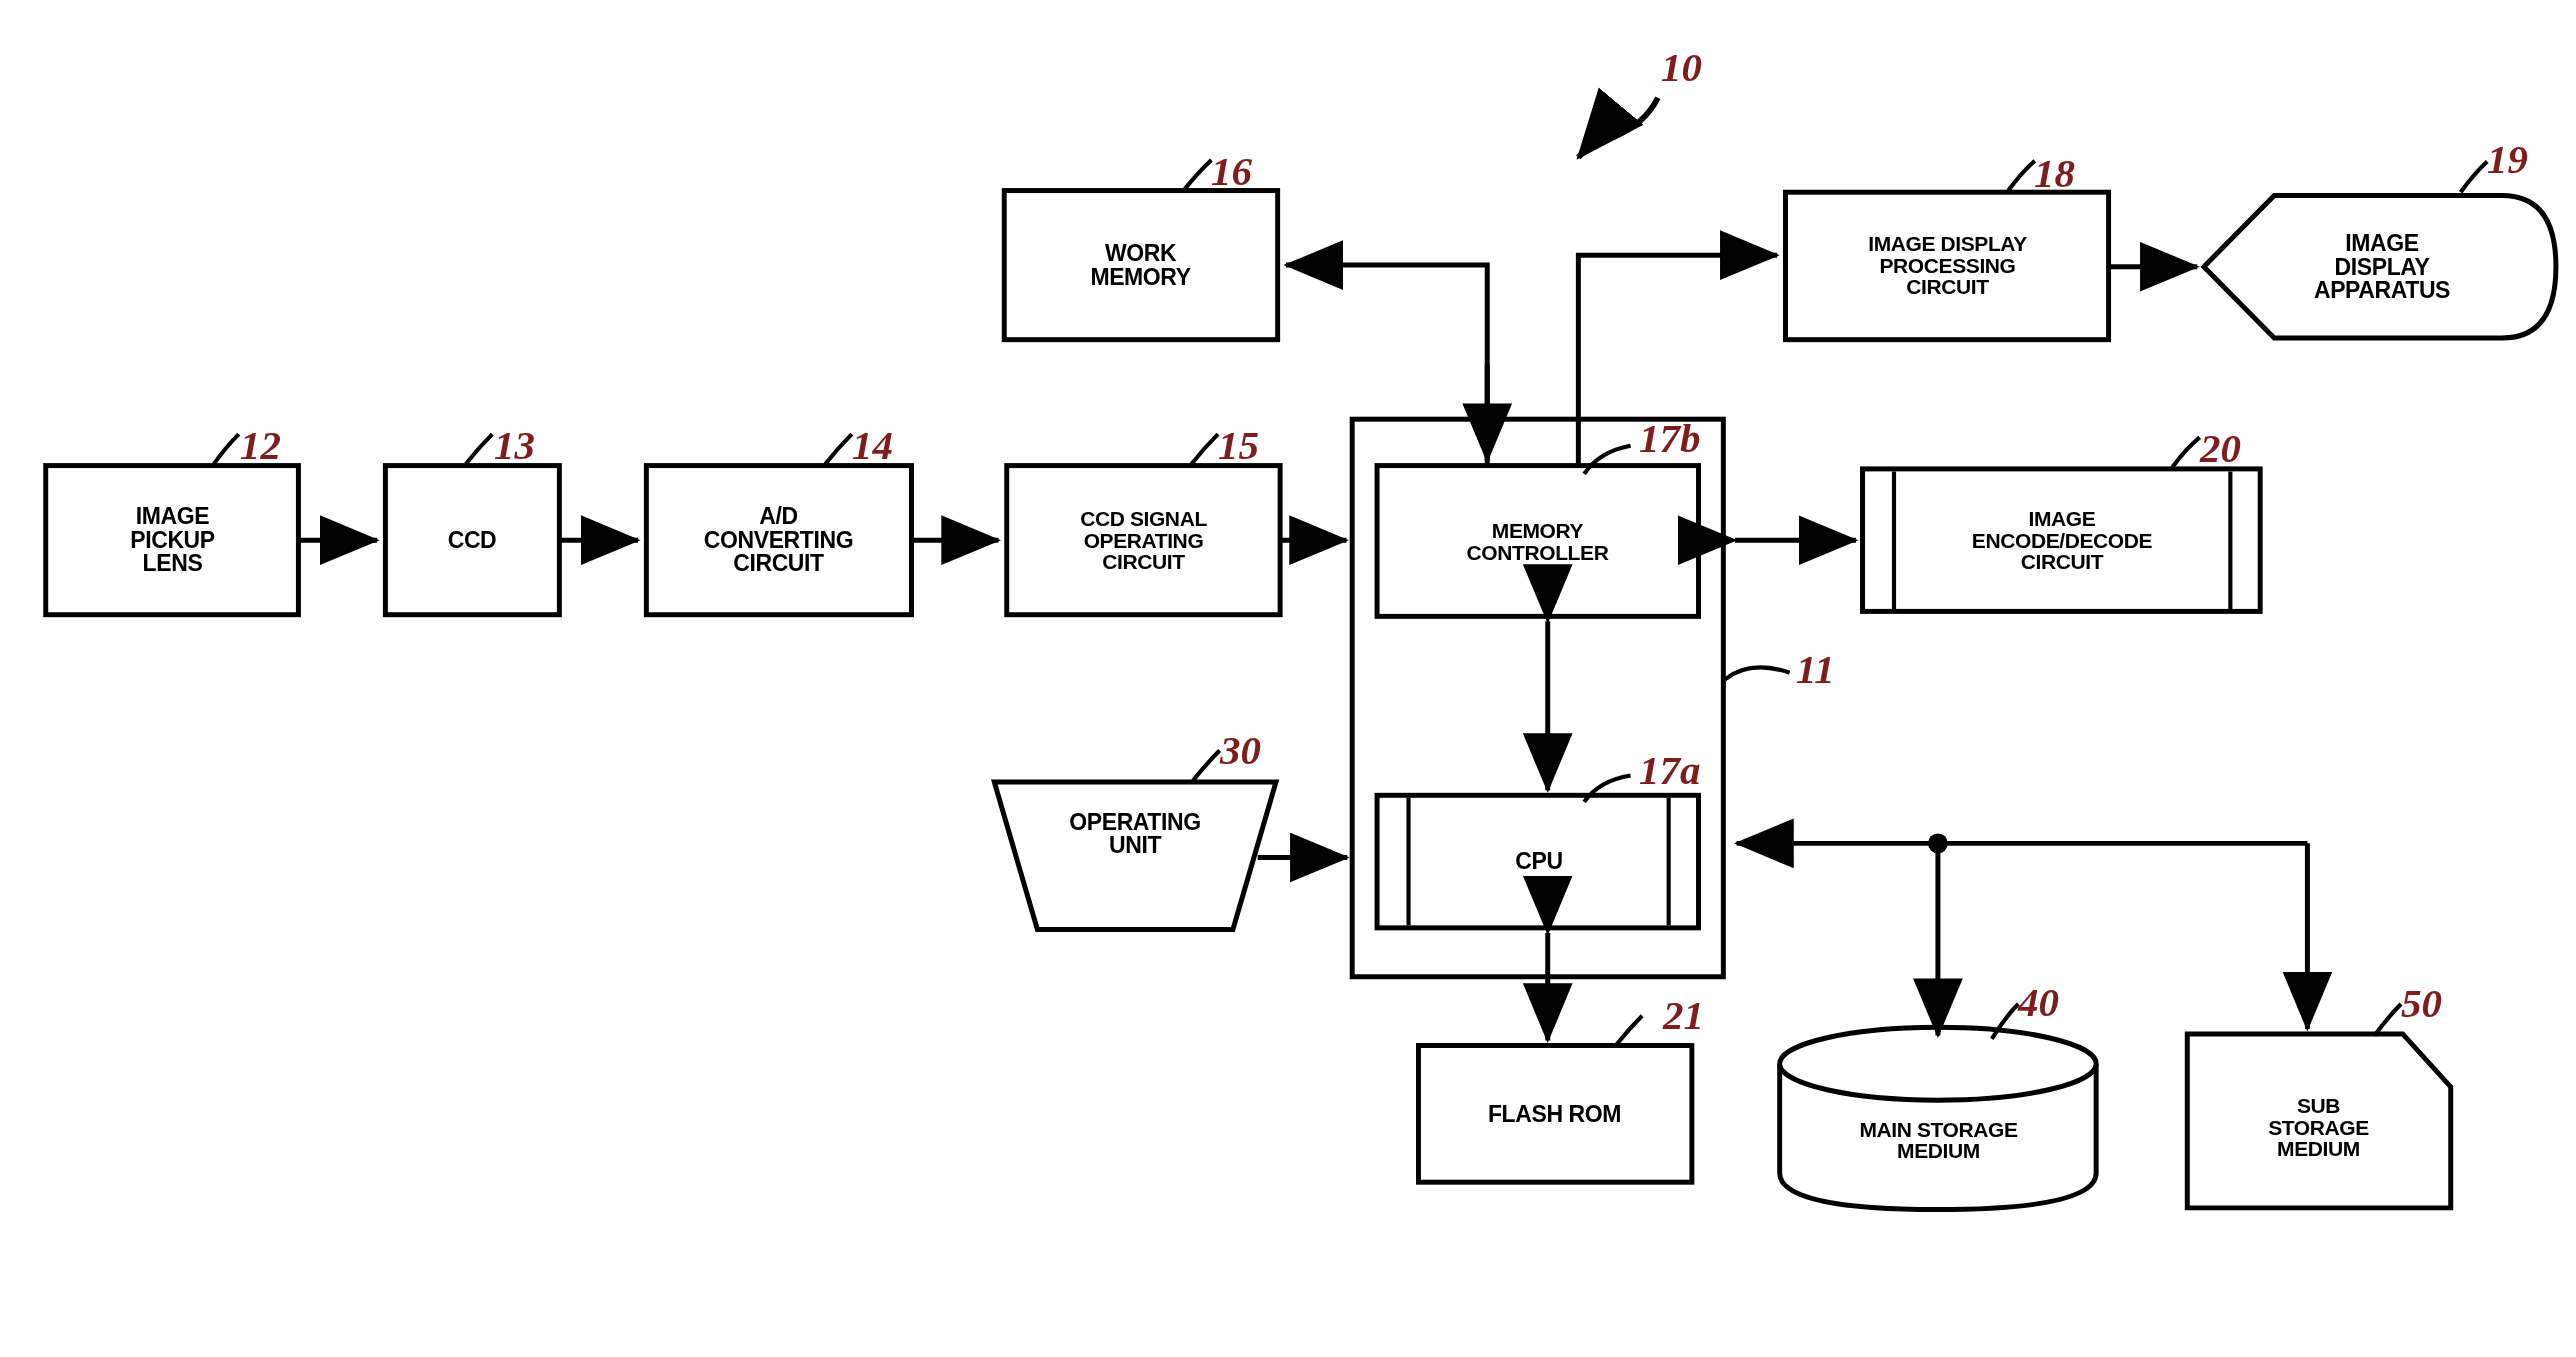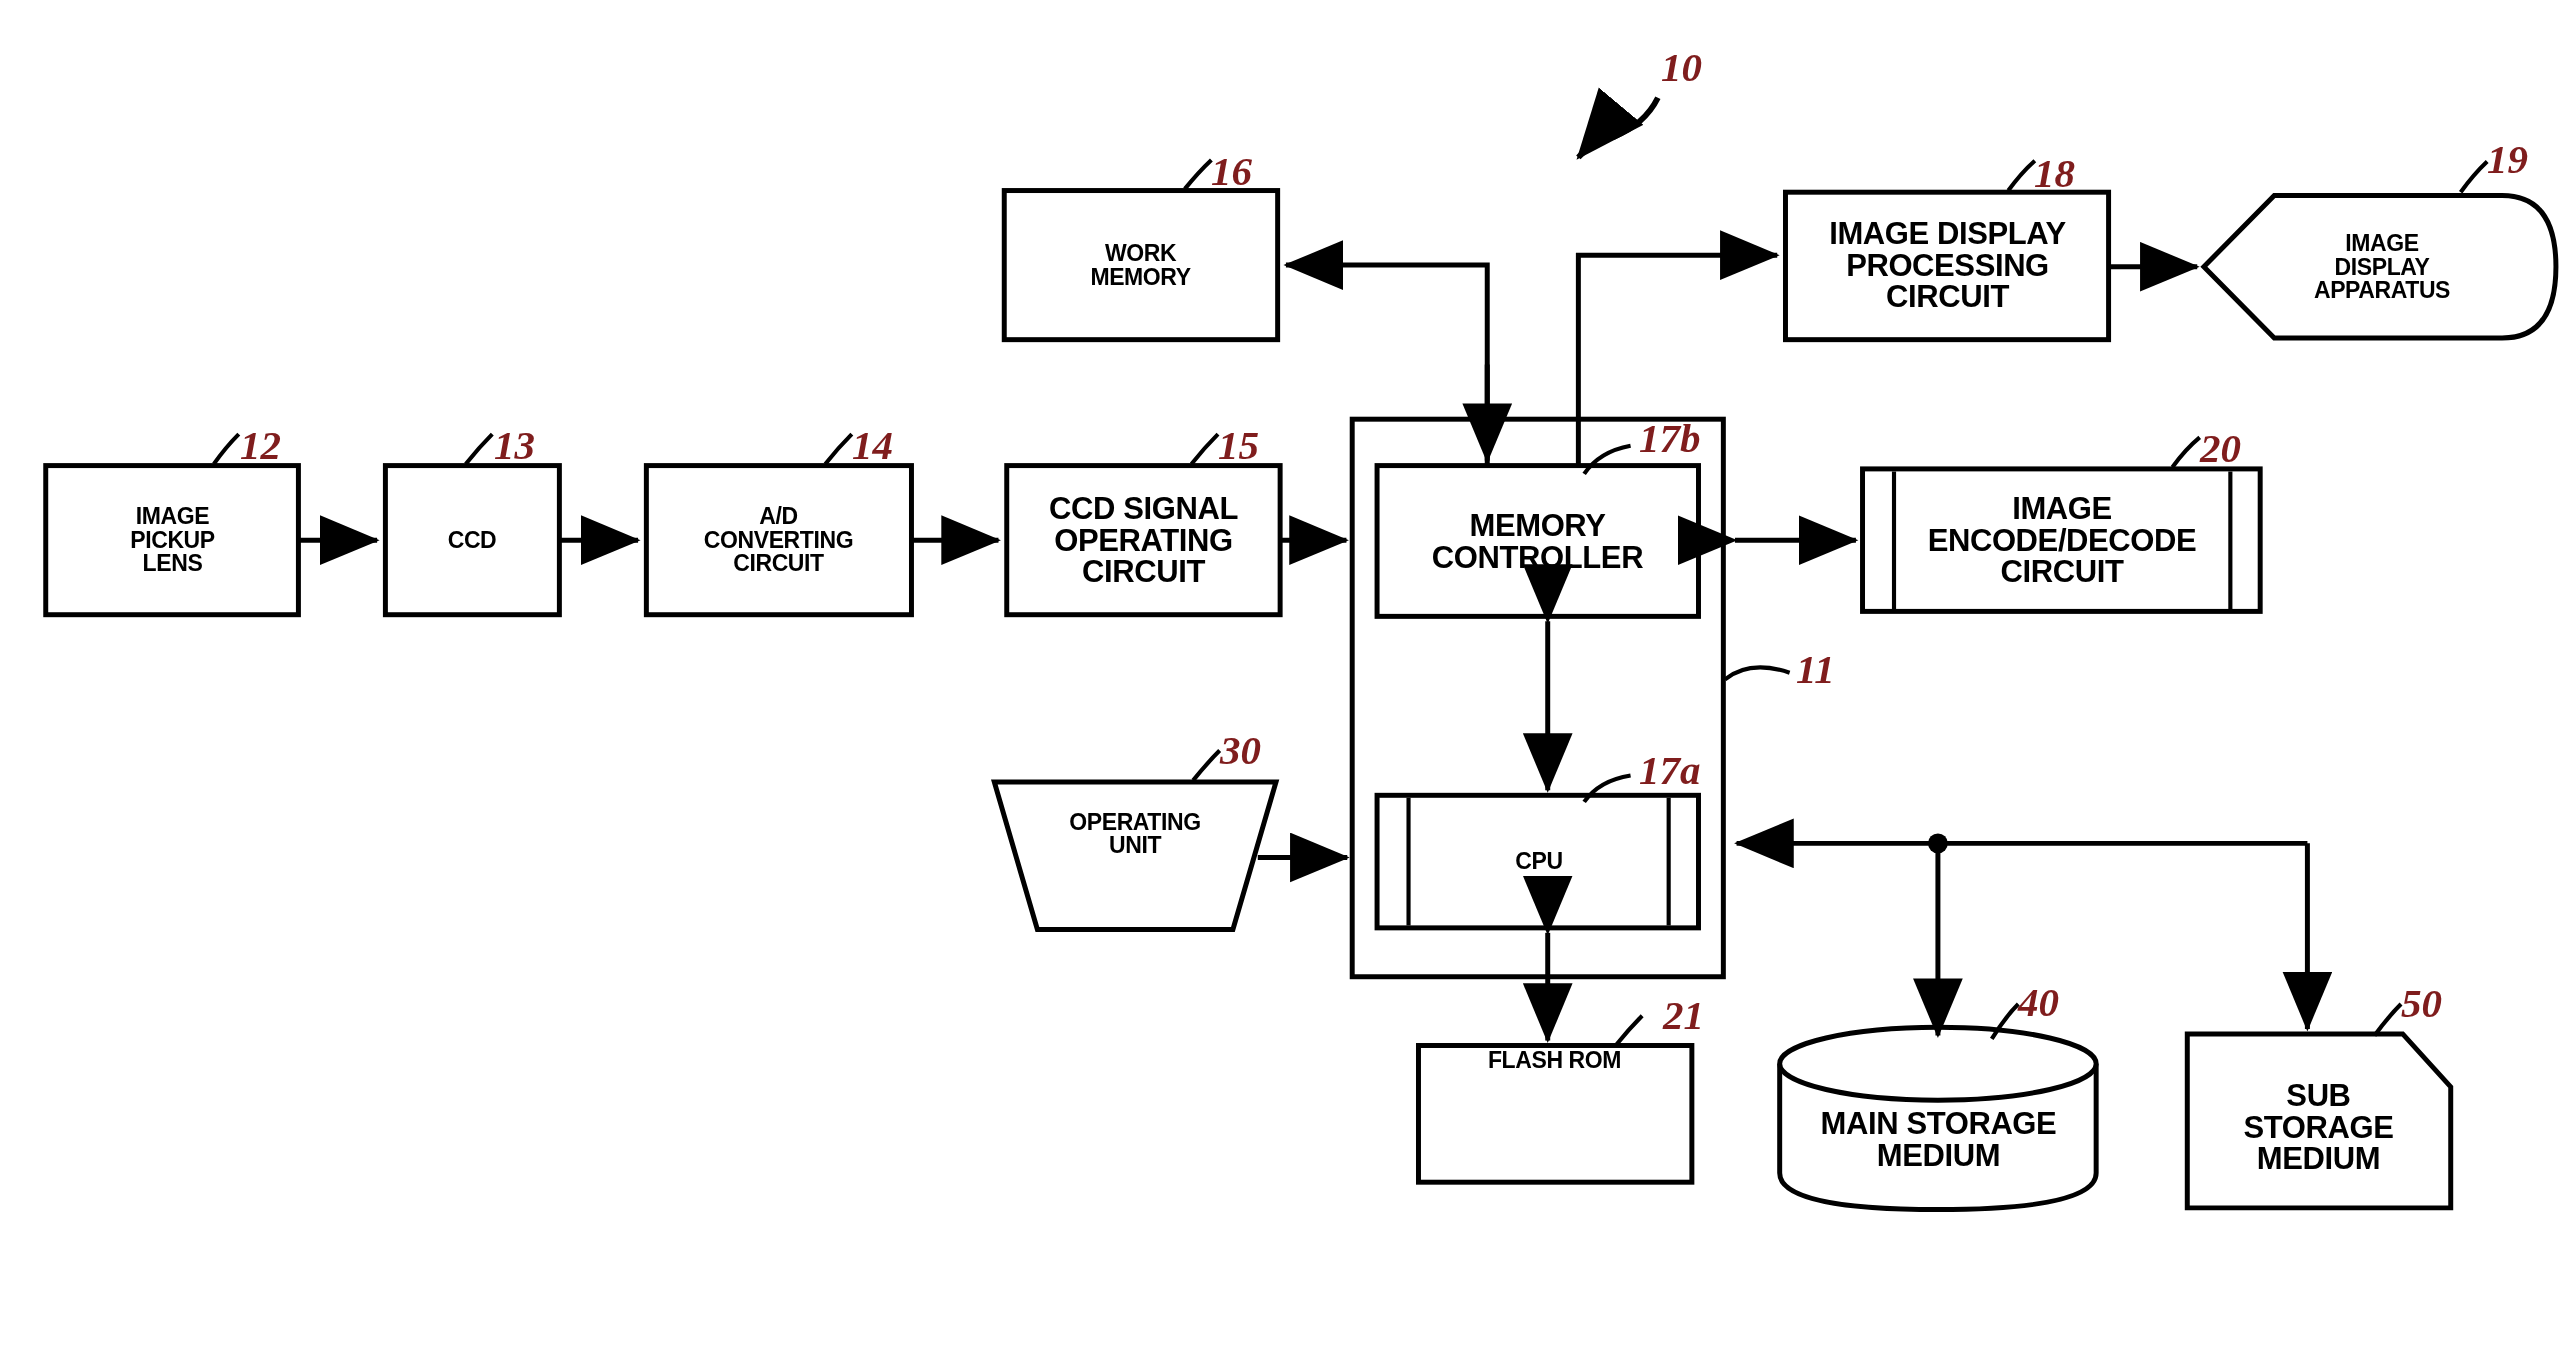--- a/index.html
+++ b/index.html
@@ -26,21 +26,21 @@
   .reftag{
     position:absolute;
     font-family:"Liberation Serif", serif;
     font-style:italic;
     font-weight:bold;
     font-size:41px;
     color:#7f1d1d;
     pointer-events:none;
     white-space:nowrap;
   }
-  .sm{font-size:31px;}
+  .sm{font-size:21px;}
 </style>
 </head>
 <body>
 
 <div id="stage">
 
 <svg id="diagram" viewBox="0 0 3109 1638" xmlns="http://www.w3.org/2000/svg">
   <defs>
     <marker id="ah" markerWidth="13" markerHeight="13" refX="11.5" refY="5" orient="auto" markerUnits="strokeWidth">
       <path d="M0,0 L12,5 L0,10 z" fill="#000"></path>
@@ -161,21 +161,21 @@
 PROCESSING
 CIRCUIT</div>
 <div class="nodelabel" style="left:2237px;top:196px;width:290px;height:143px;">IMAGE
 DISPLAY
 APPARATUS</div>
 <div class="nodelabel sm" style="left:1894px;top:469px;width:336px;height:143px;">IMAGE
 ENCODE/DECODE
 CIRCUIT</div>
 <div class="nodelabel" style="left:1001px;top:765px;width:268px;height:138px;">OPERATING
 UNIT</div>
-<div class="nodelabel" style="left:1418px;top:992px;width:273px;height:137px;">FLASH ROM</div>
+<div class="nodelabel" style="left:1418px;top:1046px;width:273px;height:137px;">FLASH ROM</div>
 <div class="nodelabel sm" style="left:1780px;top:1082px;width:317px;height:116px;">MAIN STORAGE
 MEDIUM</div>
 <div class="nodelabel sm" style="left:2187px;top:1049px;width:263px;height:157px;">SUB
 STORAGE
 MEDIUM</div>
 
 <div class="reftag" style="left:1661px;top:43px;">10</div>
 <div class="reftag" style="left:240px;top:421px;">12</div>
 <div class="reftag" style="left:494px;top:421px;">13</div>
 <div class="reftag" style="left:852px;top:421px;">14</div>

